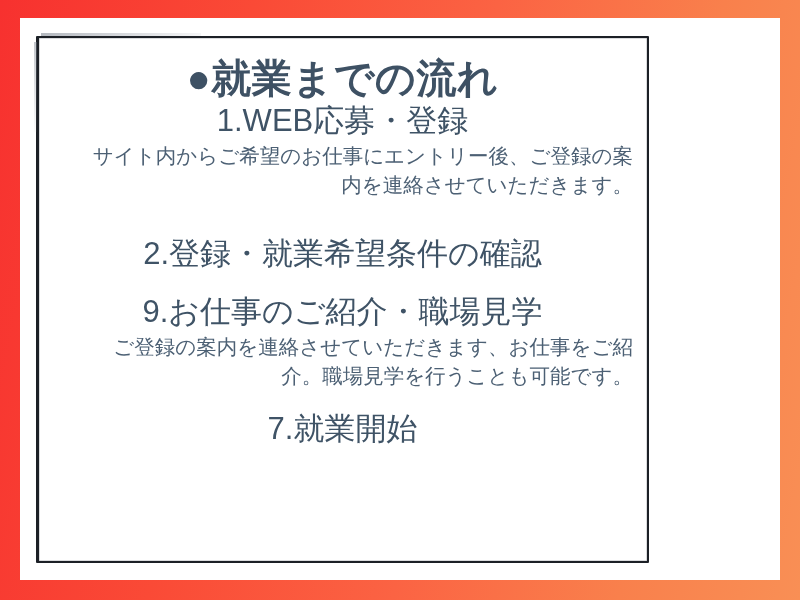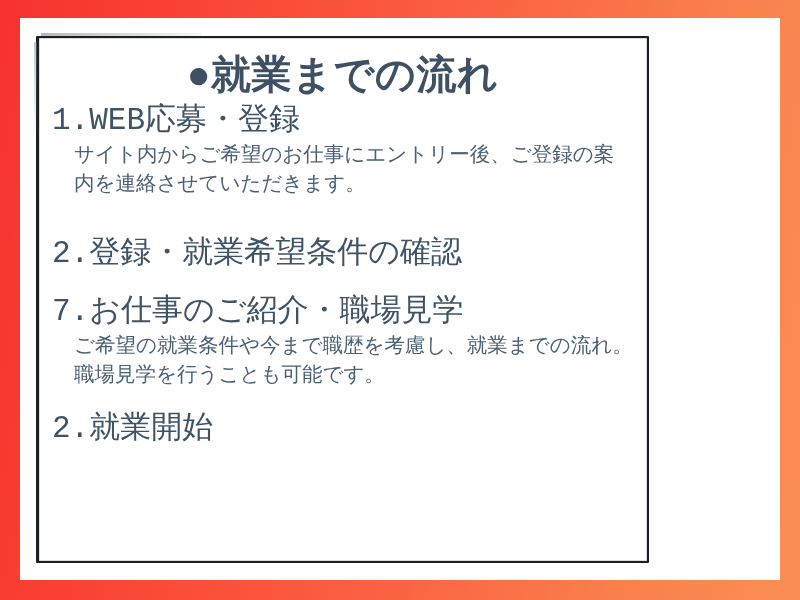--- a/index.html
+++ b/index.html
@@ -42,21 +42,20 @@
     width: 613px;
     height: 527px;
     box-sizing: border-box;
     border: 2.5px solid #1c2026;
     border-top-width: 2px;
     border-right-width: 2.5px;
     border-left-width: 3px;
     border-bottom-width: 2.5px;
     border-radius: 1px;
     box-shadow: inset 0 0 0 0.5px rgba(40,48,58,0.35);
-    font-family: Liberation Mono, monospace;
   }
   
   #inner-frame::before {
     content: "";
     position: absolute;
     left: 2px;
     top: -5px;
     width: 160px;
     height: 3px;
     background: linear-gradient(90deg, rgba(120,128,140,0.55), rgba(170,176,186,0.12));
@@ -98,29 +97,31 @@
     padding: 0;
   }
   .step-heading {
     font-size: 31px;
     font-weight: 400;
     color: #3f5366;
     line-height: 1.22;
     margin: 0 0 1px 0;
     white-space: nowrap;
     letter-spacing: 0px;
+    text-align: center;
   }
   .step-body {
     font-size: 20.5px;
     font-weight: 400;
     color: #4c6074;
     line-height: 1.42;
     margin: 0 0 0 22px;
     letter-spacing: 0px;
     max-width: 700px;
+    text-align: right;
   }
 
   
   #step-1 { margin-top: 4px; }
   #step-2 { margin-top: 36px; }
   #step-3 { margin-top: 20px; }
   #step-4 { margin-top: 20px; }
 </style>
 </head>
 <body>
@@ -138,24 +139,24 @@
         <div class="step" id="step-1">
           <div class="step-heading">1.WEB応募・登録</div>
           <div class="step-body">サイト内からご希望のお仕事にエントリー後、ご登録の案内を連絡させていただきます。</div>
         </div>
 
         <div class="step" id="step-2">
           <div class="step-heading">2.登録・就業希望条件の確認</div>
         </div>
 
         <div class="step" id="step-3">
-          <div class="step-heading">7.お仕事のご紹介・職場見学</div>
-          <div class="step-body">ご希望の就業条件や今まで職歴を考慮し、就業までの流れ。職場見学を行うことも可能です。</div>
+          <div class="step-heading">9.お仕事のご紹介・職場見学</div>
+          <div class="step-body">ご登録の案内を連絡させていただきます、お仕事をご紹介。職場見学を行うことも可能です。</div>
         </div>
 
         <div class="step" id="step-4">
-          <div class="step-heading">2.就業開始</div>
+          <div class="step-heading">7.就業開始</div>
         </div>
 
       </div>
     </div>
   </div>
 </div>
 
 </body></html>

